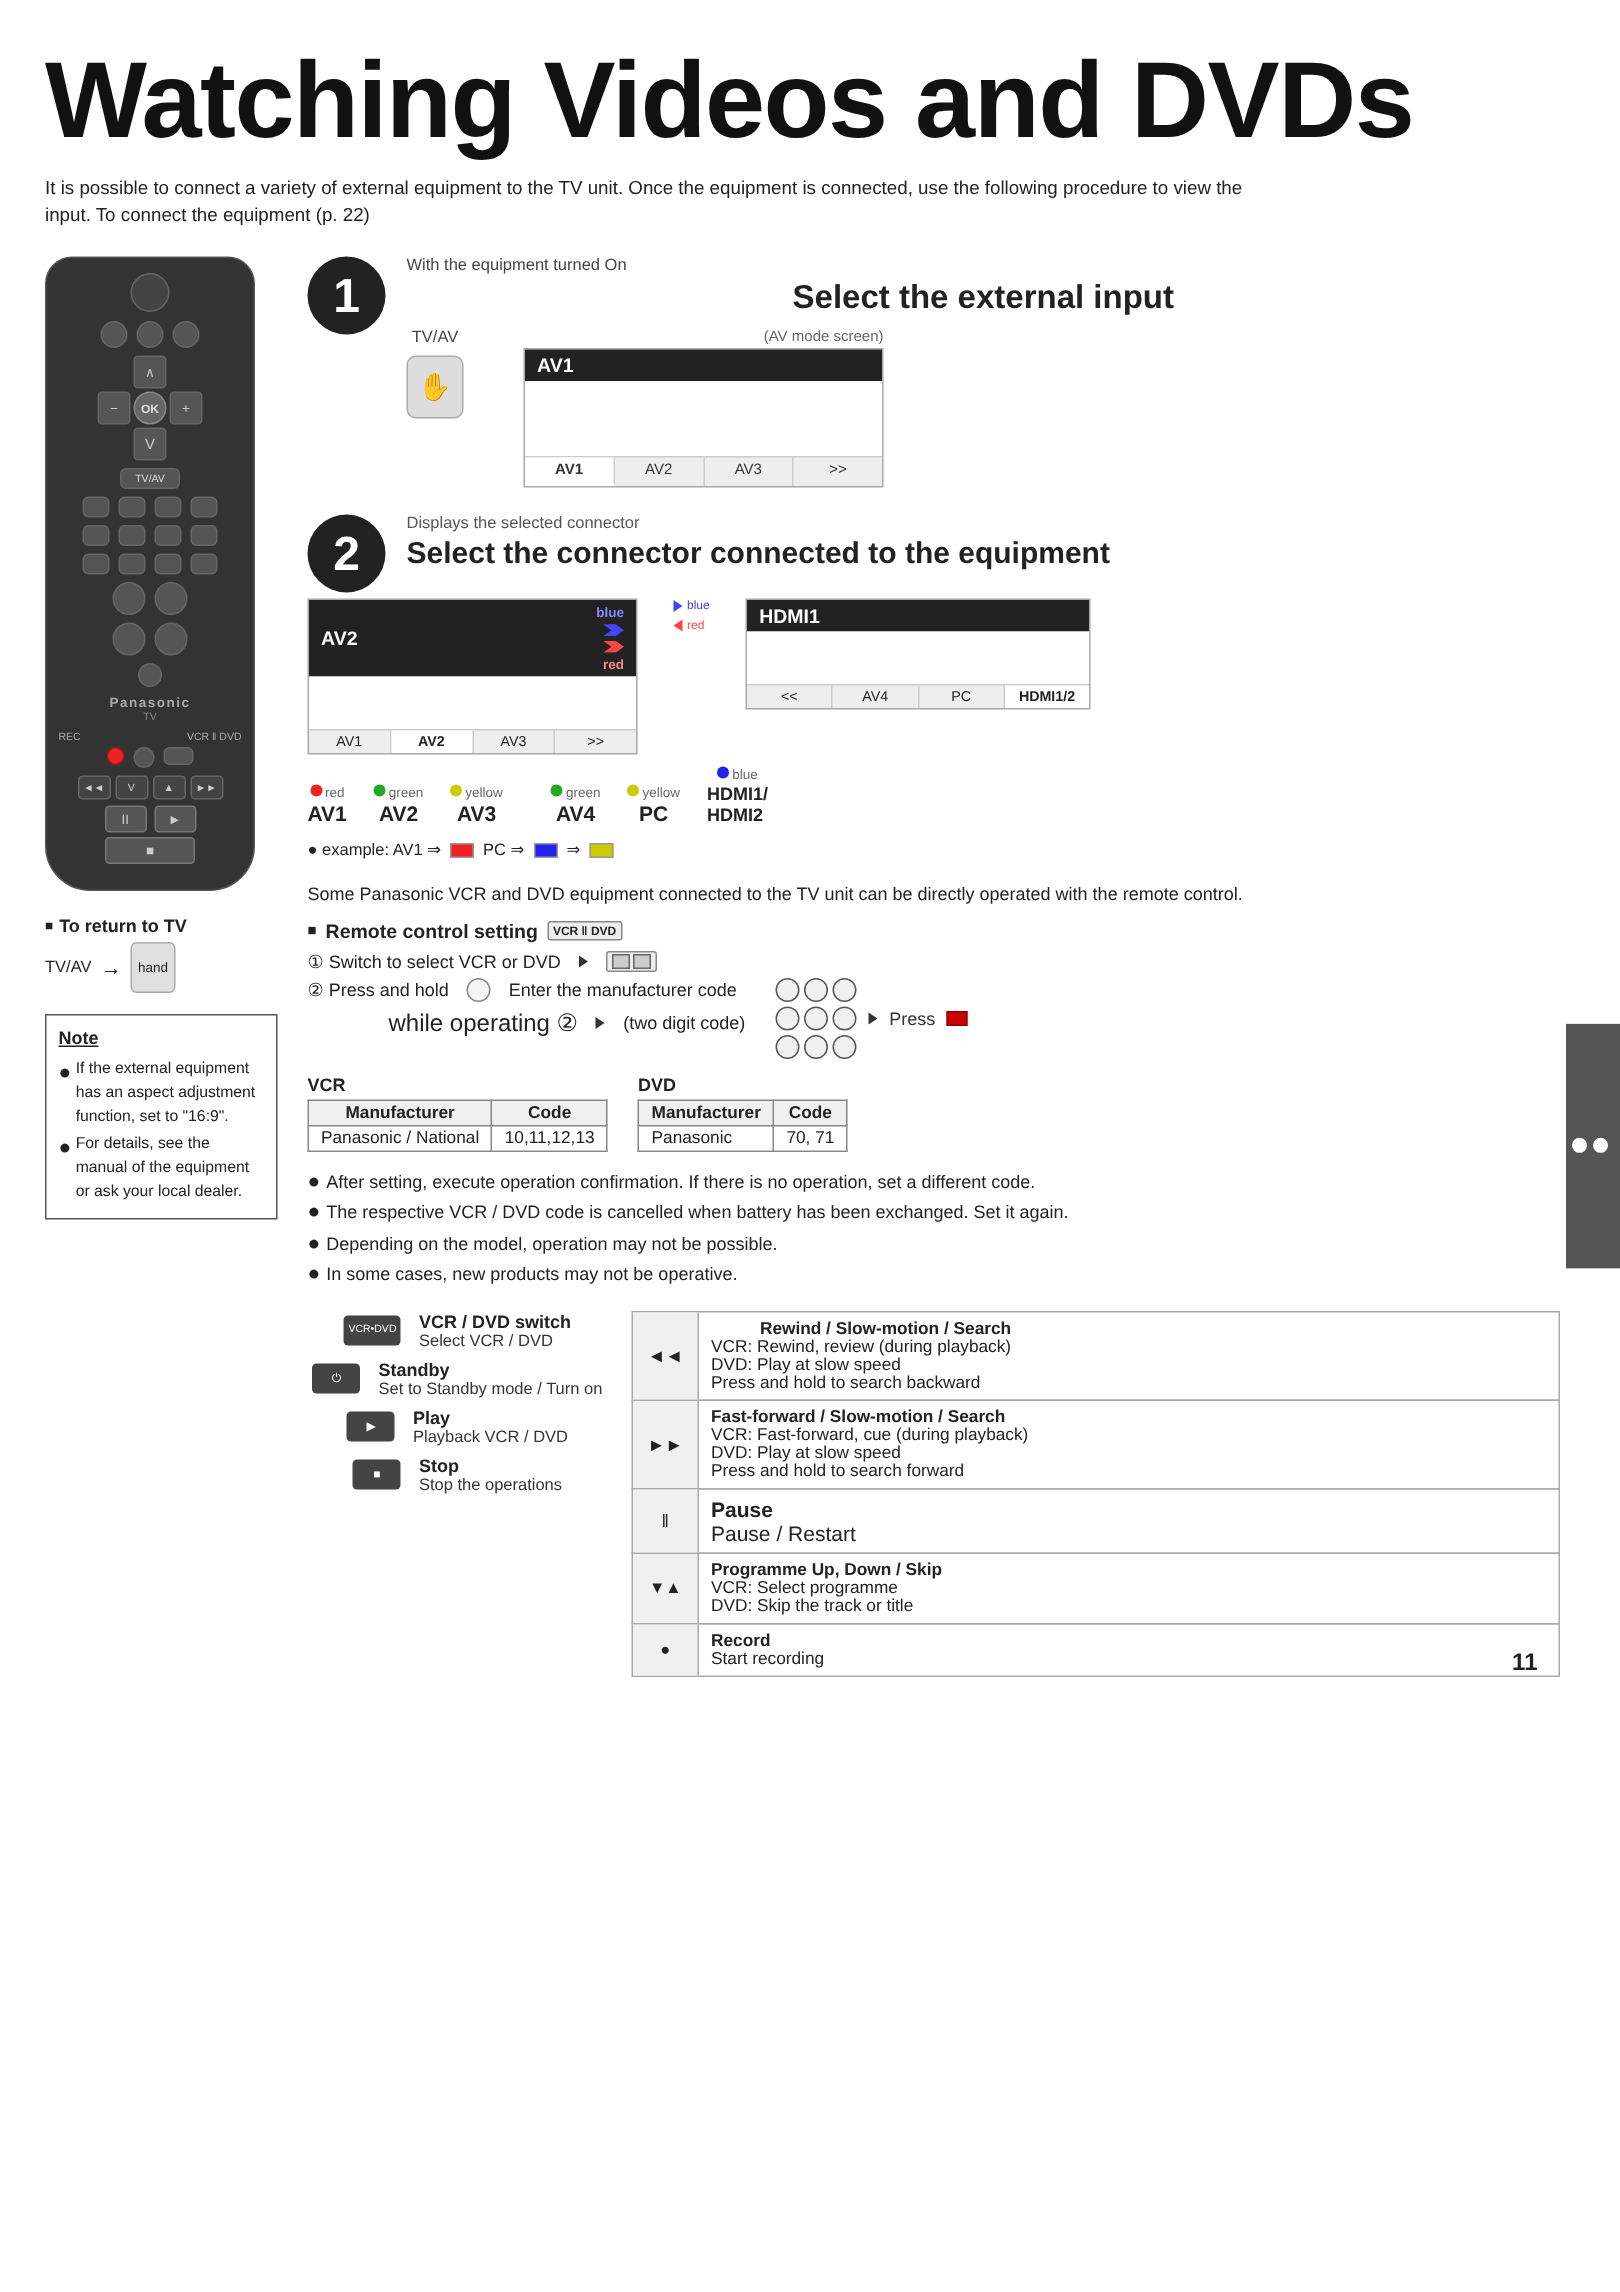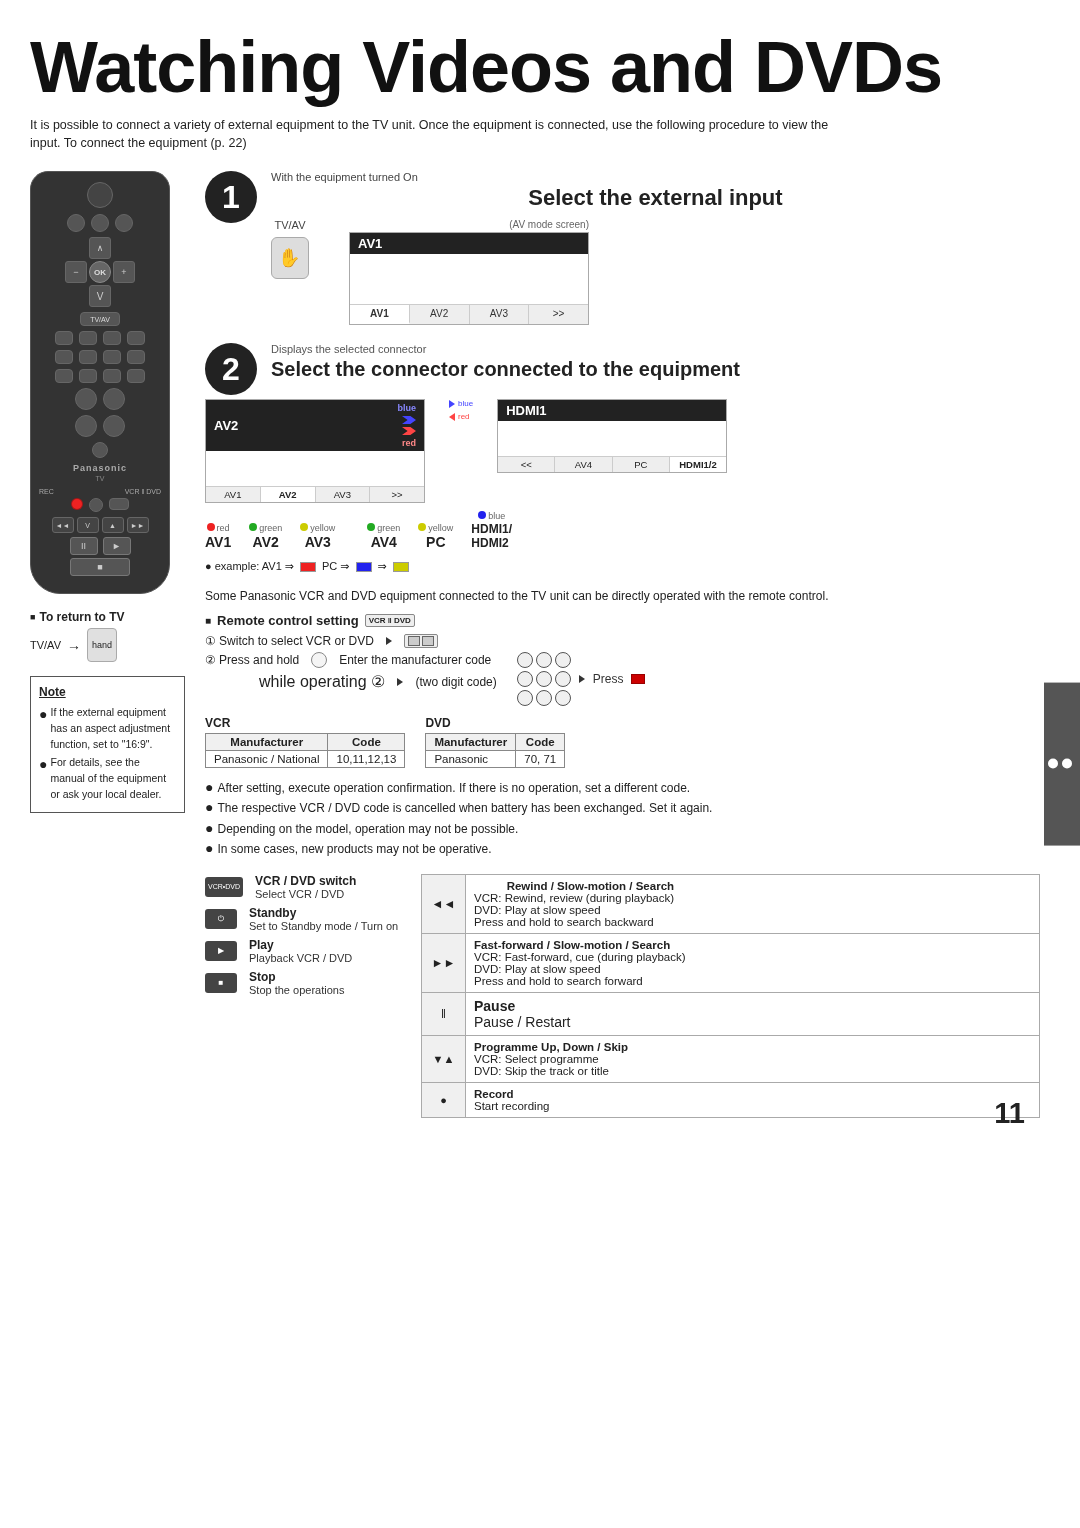--- a/index.html
+++ b/index.html
@@ -554,20 +554,21 @@
       align-items: flex-start;
       gap: 3px;
       margin-bottom: 3px;
     }
 
     .icon-label-col {
       display: flex;
       align-items: center;
       gap: 12px;
       margin-bottom: 6px;
+      justify-content: center;
     }
 
     .icon-box {
       width: 32px;
       height: 20px;
       background: #444;
       border-radius: 3px;
       display: flex;
       align-items: center;
       justify-content: center;
@@ -581,23 +582,23 @@
     }
 
     .icon-desc-sub {
       font-size: 11px;
       color: #333;
     }
 
     
     .page-number {
       position: absolute;
-      bottom: 18px;
+      bottom: 30px;
       right: 55px;
-      font-size: 29px;
+      font-size: 16px;
       font-weight: 900;
     }
 
     
     .side-tab {
       position: fixed;
       right: 0;
       top: 50%;
       transform: translateY(-50%);
       background: #555;

